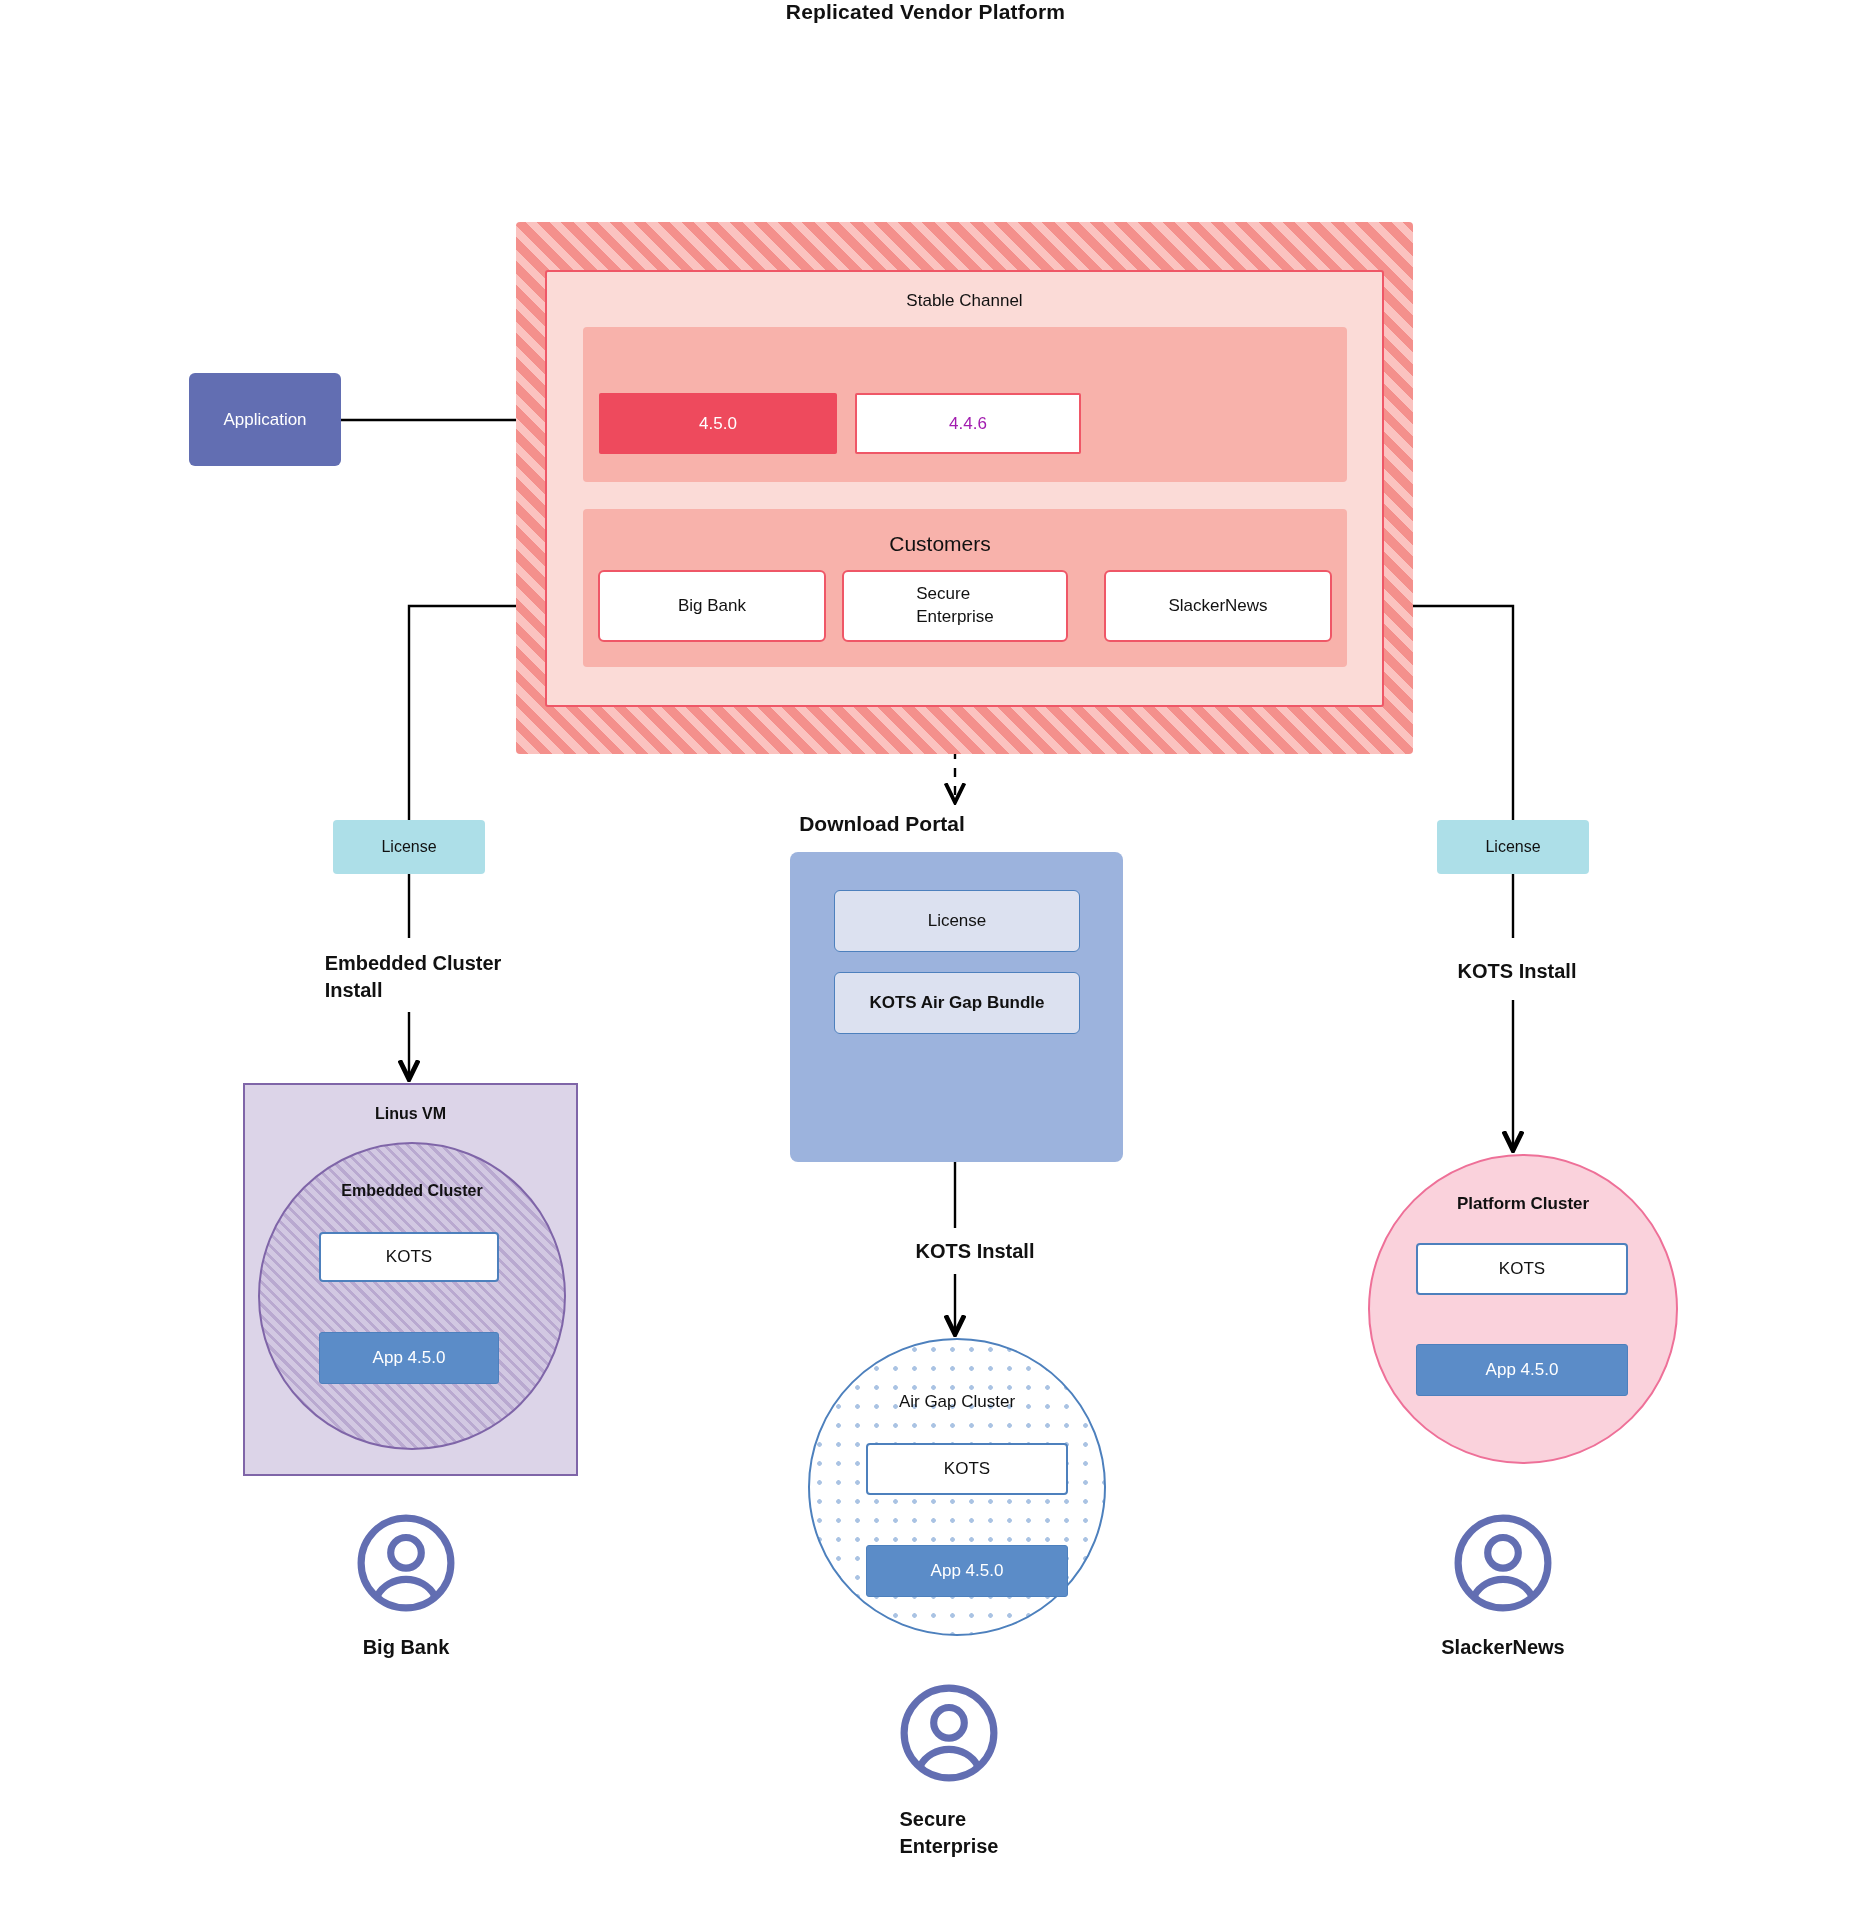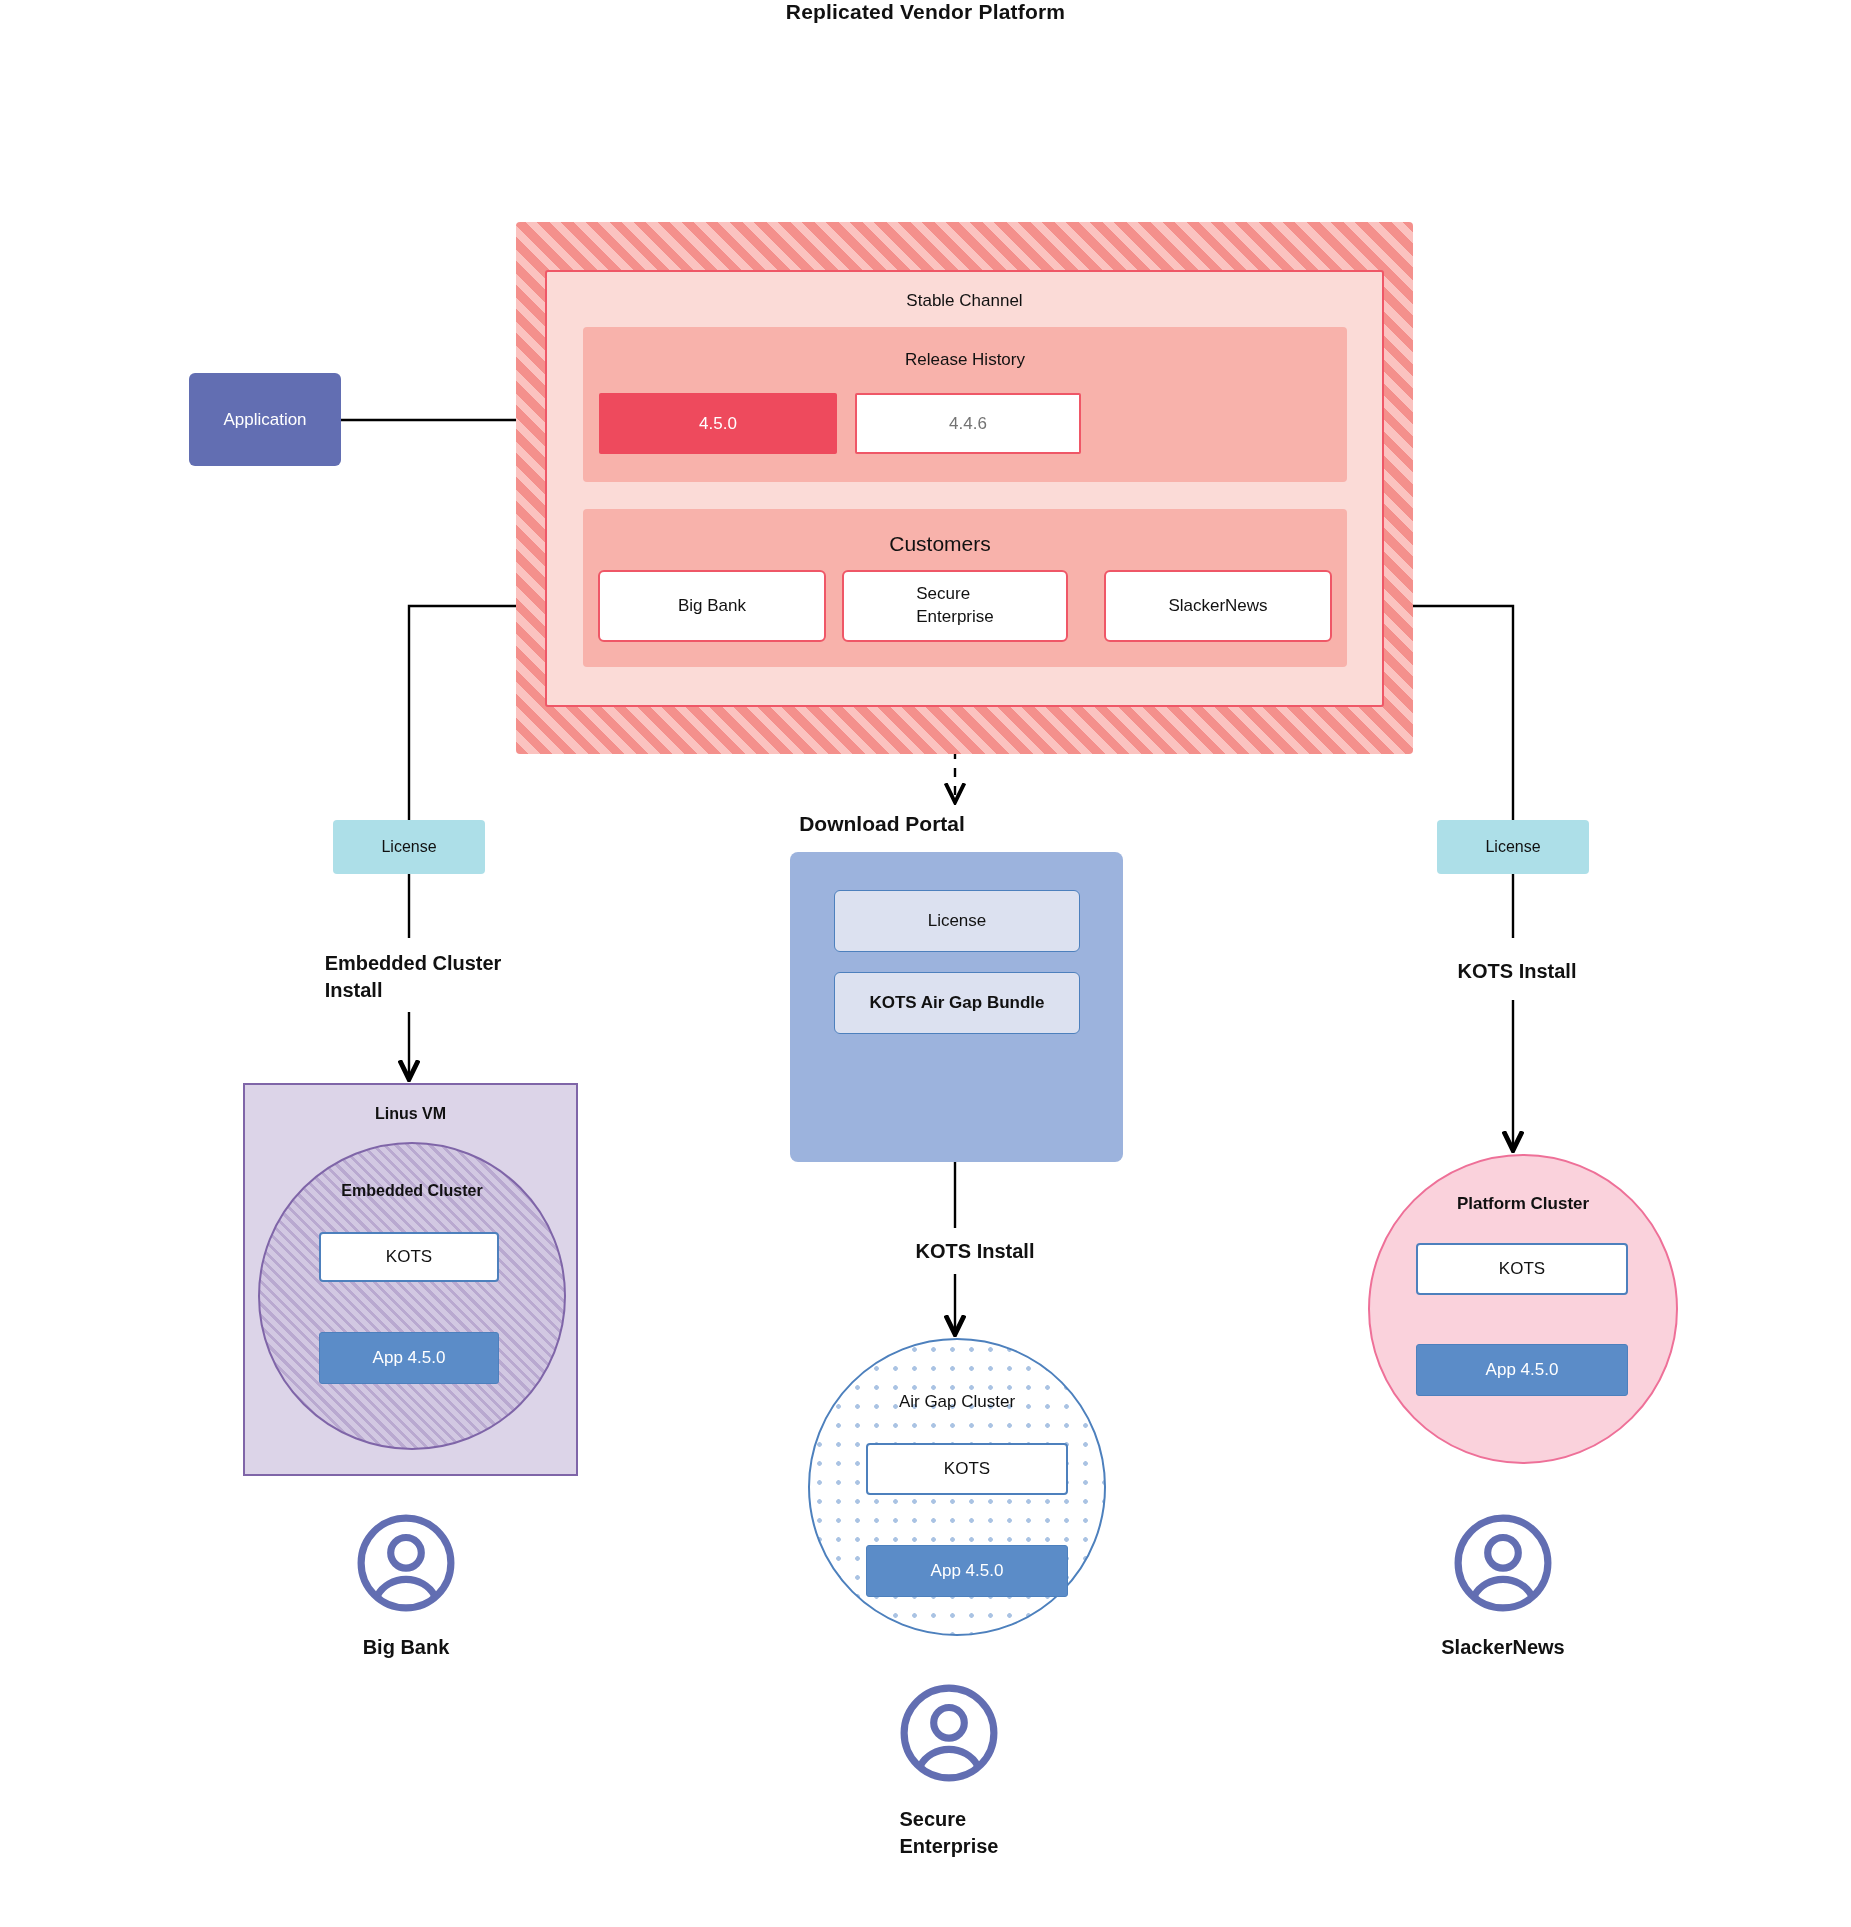--- a/index.html
+++ b/index.html
@@ -24,21 +24,21 @@
     background:#fbdbd7;border:2px solid #ef5767;
   }
   #stable-channel-label{left:545px;top:291px;width:839px;font-size:17px;font-weight:400;}
 
   #release-history{
     left:583px;top:327px;width:764px;height:155px;border-radius:4px;background:#f8b2ab;
   }
   #release-history-label{left:583px;top:350px;width:764px;font-size:17px;}
   .release-pill{height:61px;border-radius:2px;font-size:17px;}
   #release-0{left:599px;top:393px;width:238px;background:#ee4a5d;color:#ffffff;}
-  #release-1{left:855px;top:393px;width:226px;background:#ffffff;border:2px solid #ef5767;color:#737373;}
+  #release-1{left:855px;top:393px;width:226px;background:#ffffff;border:2px solid #ef5767;color:#a21caf;}
 
   #customers{
     left:583px;top:509px;width:764px;height:158px;border-radius:4px;background:#f8b2ab;
   }
   #customers-label{left:558px;top:532px;width:764px;font-size:21px;}
   .customer-card{
     height:72px;top:570px;background:#ffffff;border:2px solid #ef5767;border-radius:6px;
     font-size:17px;line-height:1.35;
   }
   #customer-0{left:598px;width:228px;}
@@ -171,21 +171,20 @@
   </svg>
 
   <div class="abs ctr" id="vendor-title">Replicated Vendor Platform</div>
 
   <div class="abs" id="vendor-platform"></div>
 
   <div class="abs" id="stable-channel"></div>
   <div class="abs ctr" id="stable-channel-label">Stable Channel</div>
 
   <div class="abs" id="release-history"></div>
-  <div class="abs ctr" id="release-history-label">Release History</div>
 
   <div class="abs ctr release-pill" id="release-0">4.5.0</div>
   <div class="abs ctr release-pill" id="release-1">4.4.6</div>
 
   <div class="abs" id="customers"></div>
   <div class="abs ctr" id="customers-label">Customers</div>
 
   <div class="abs ctr customer-card" id="customer-0">Big Bank</div>
   <div class="abs ctr customer-card" id="customer-1">Secure<br>Enterprise</div>
   <div class="abs ctr customer-card" id="customer-2">SlackerNews</div>

